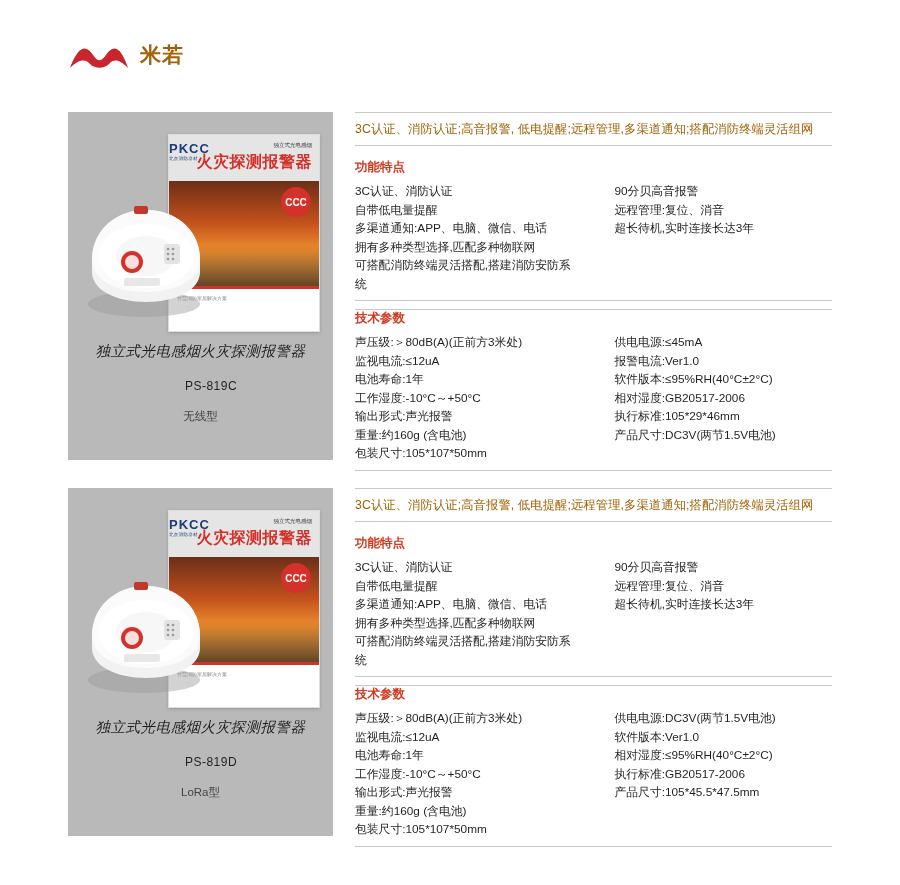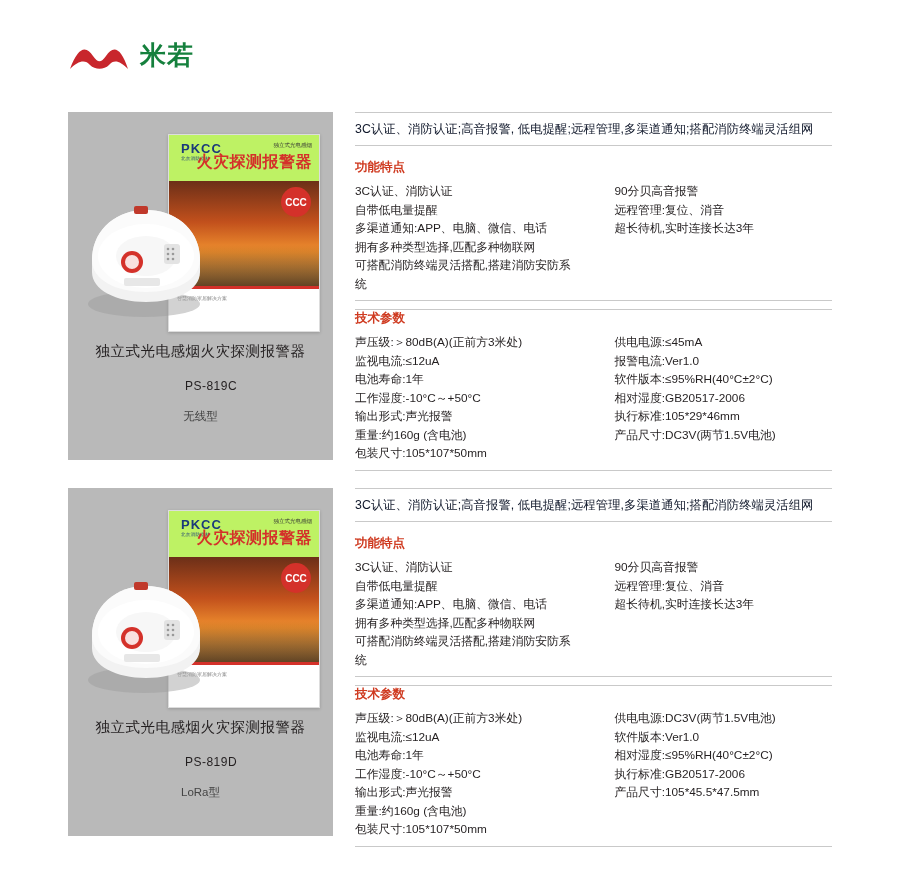--- a/index.html
+++ b/index.html
@@ -27,24 +27,24 @@
     top: 38px;
     display: flex;
     align-items: center;
     gap: 10px;
   }
   .logo-mark {
     width: 62px;
     height: 34px;
   }
   .logo-text {
-    font-size: 26px;
+    font-size: 21px;
     font-weight: bold;
     letter-spacing: 1px;
-    color: #15803d;
+    color: #a16207;
   }
 
   
   .product {
     position: absolute;
     left: 68px;
     width: 764px;
     display: flex;
   }
   #product-0 { top: 112px; height: 348px; }
@@ -67,41 +67,42 @@
     position: absolute;
     left: 0;
     right: 0;
     bottom: 36px;
     text-align: center;
     color: #231f20;
   }
   .cap-name {
     font-size: 14.5px;
     letter-spacing: .5px;
+    font-style: italic;
   }
   .cap-model {
     font-size: 12px;
     margin-top: 18px;
     letter-spacing: .5px;
     padding-left: 21px;
   }
   .cap-type {
     font-size: 11.5px;
     color: #444;
     margin-top: 16px;
   }
 
   .right-panel {
     flex: 1 1 auto;
     padding-left: 22px;
     position: relative;
   }
   .tagline {
     font-size: 12.3px;
-    color: #0f172a;
+    color: #a16207;
     padding-top: 8px;
     padding-bottom: 7px;
     letter-spacing: .1px;
   }
   .rule {
     border-top: 1px solid #c9c9c9;
     margin: 0;
   }
   .sec-title {
     color: #cf3a20;
@@ -143,23 +144,23 @@
     top: 0;
     width: 150px;
     height: 196px;
     background: #fdfdfd;
     border: 1px solid #ddd;
     overflow: hidden;
     box-shadow: 0 1px 3px rgba(0,0,0,.18);
   }
   .box-top {
     height: 46px;
-    background: #bef264;
+    background: #e5e5e5;
     position: relative;
-    padding: 6px 8px 0 12px;
+    padding: 6px 8px 0 0;
     box-sizing: border-box;
   }
   .brand-pkcc {
     font-size: 13px;
     font-weight: bold;
     color: #1b3a7a;
     letter-spacing: 1px;
   }
   .brand-sub {
     font-size: 4.5px;

